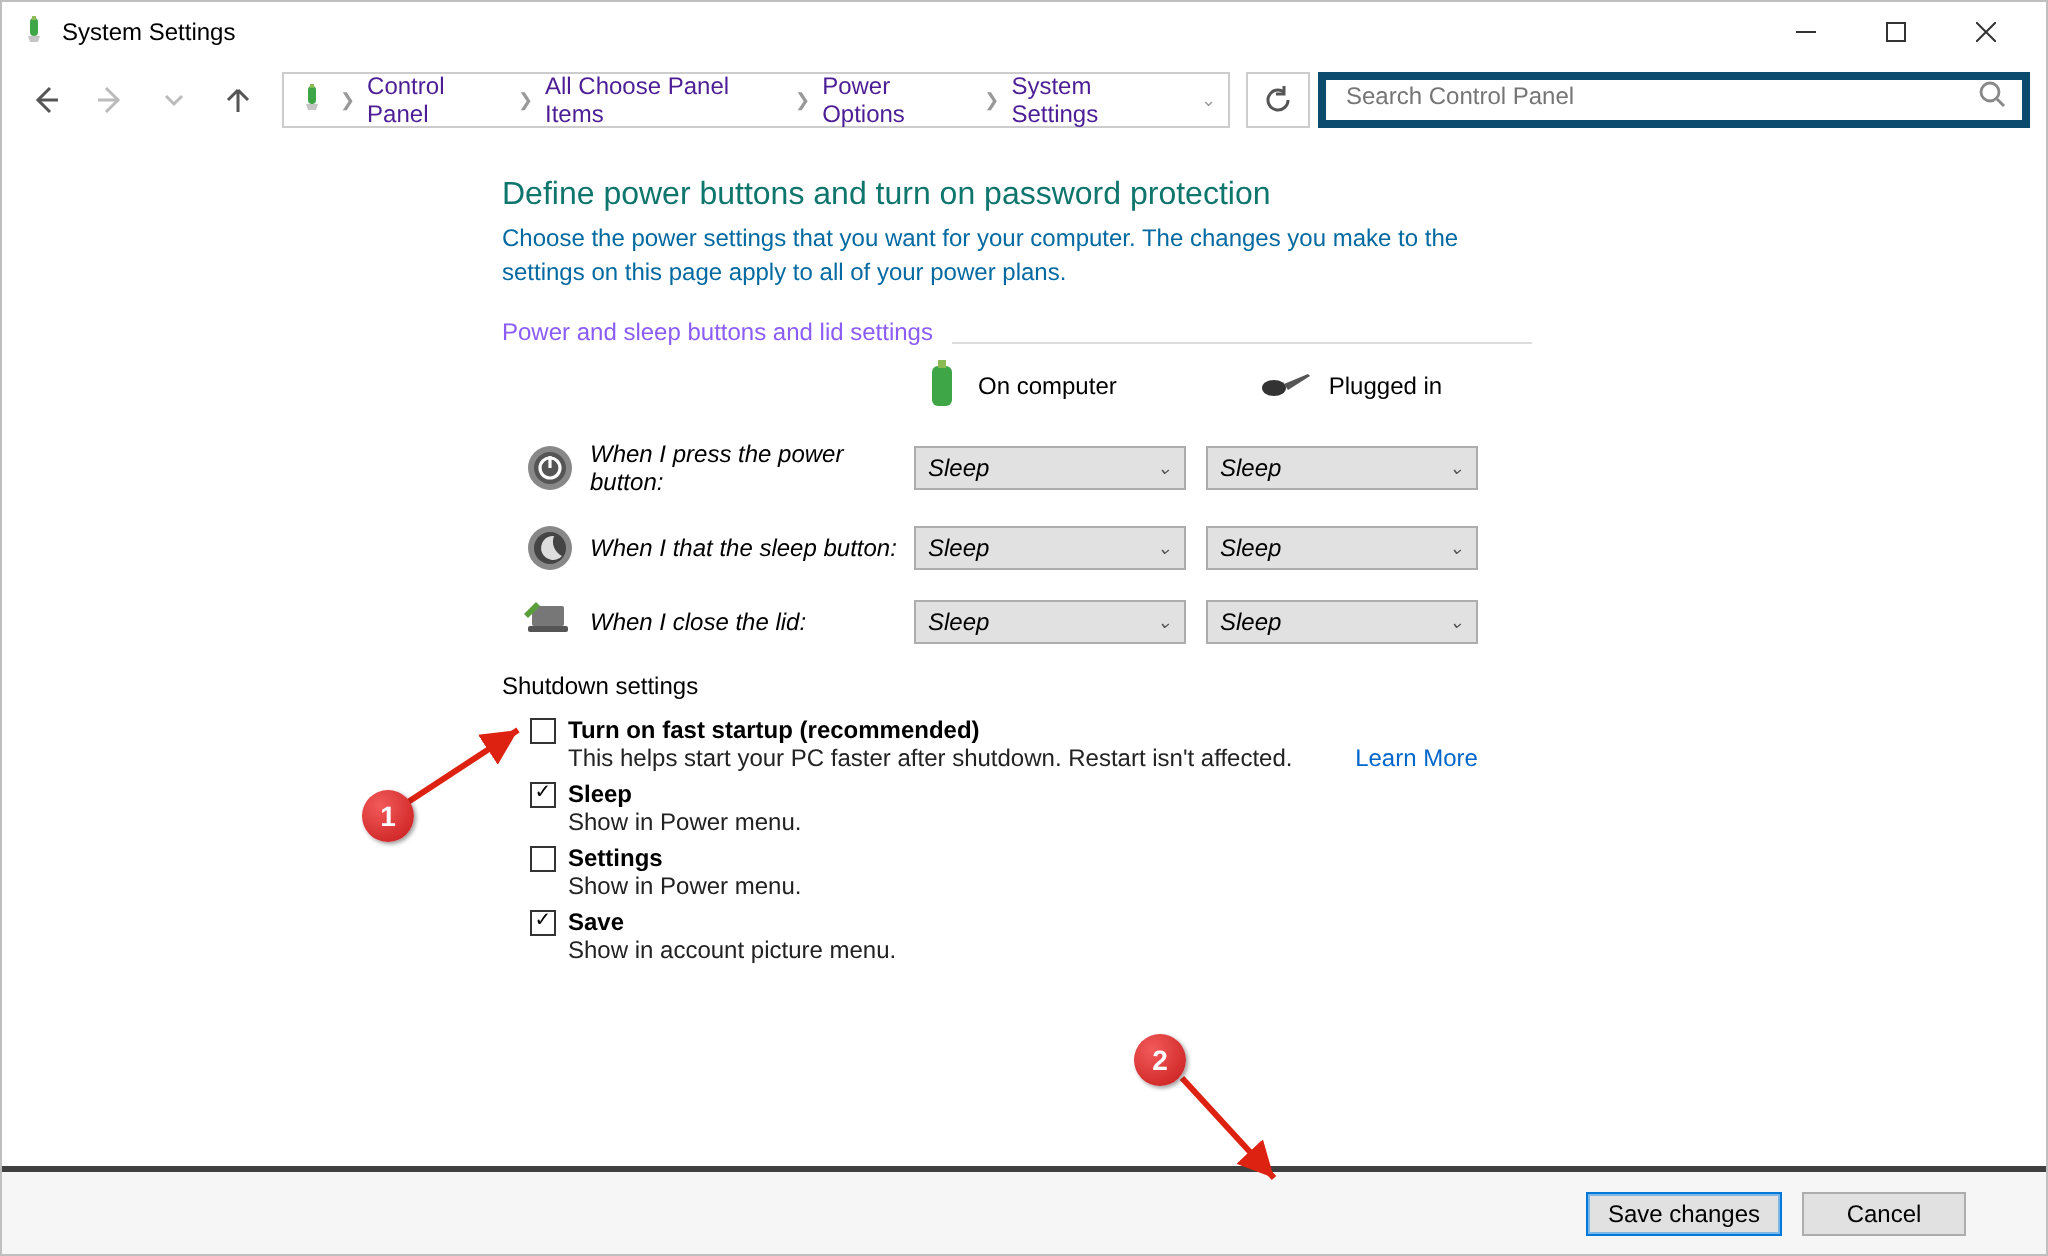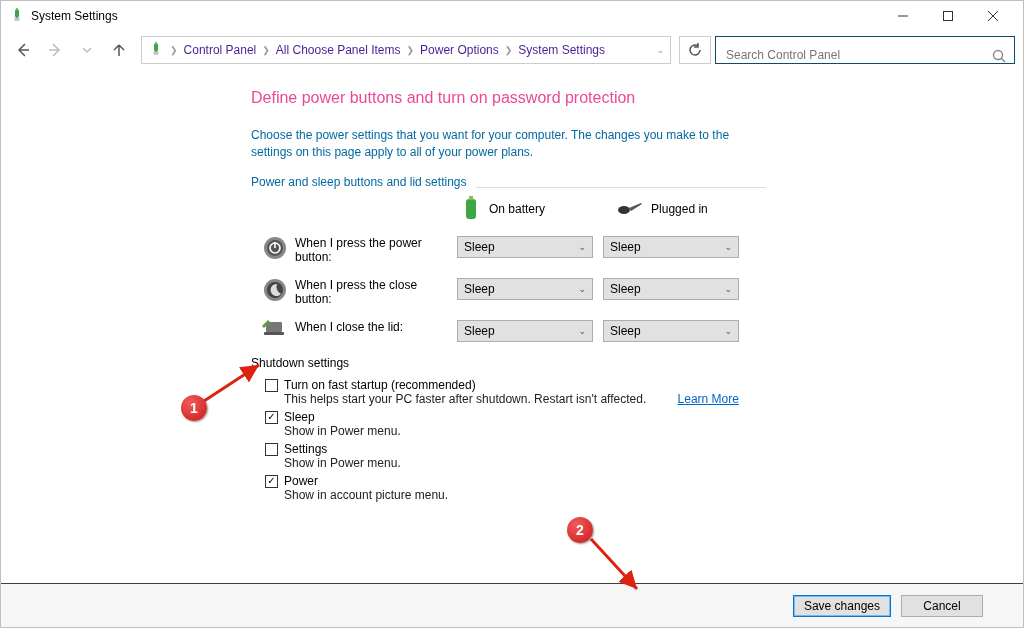--- a/index.html
+++ b/index.html
@@ -57,81 +57,82 @@
     gap: 6px;
     margin-left: 4px;
     margin-right: 4px;
   }
   .refresh-btn {
     width: 32px; height: 28px;
     border: 1px solid #ccc;
     display:flex; align-items:center; justify-content:center;
   }
   .search-box {
-    width: 300px;
+    width: 356px;
     height: 28px;
-    border: 1px solid #0c4a6e;
-    display: flex;
-    align-items: flex-end;
+    border: 4px solid #0c4a6e;
+    display: flex;
+    align-items: flex-start;
     padding: 0 8px;
   }
   .search-box input {
     border: none; outline: none;
     flex: 1;
     font-size: 12px;
     color: #555;
   }
   .crumb { color: #4c1d95; }
   .crumb-sep { color: #999; font-size: 9px; }
   .content {
     position: absolute;
     top: 70px;
     left: 0; right: 0; bottom: 0;
     padding: 18px 0 0 250px;
   }
   .heading {
-    color: #ec4899;
+    color: #0f766e;
     font-size: 16px;
-    margin-bottom: 20px;
+    margin-bottom: 4px;
   }
   .subtext {
     max-width: 520px;
     color: #0369a1;
     line-height: 1.4;
     margin-bottom: 14px;
   }
   .groupbox {
     position: relative;
     width: 520px;
     margin-top: 6px;
   }
   .groupbox-label {
-    color: #0369a1;
+    color: #8b5cf6;
     margin-bottom: 6px;
     padding-right: 4px;
   }
   .group-rule {
     border-top: 1px solid #ddd;
     margin-left: 225px;
     width: 290px;
     position: relative;
     top: -8px;
   }
   .col-headers {
     display: flex;
     margin-left: 210px;
     gap: 70px;
     align-items: center;
     margin-bottom: 14px;
   }
   .col-head { display:flex; align-items:center; gap:8px; }
   .row {
     display: flex;
-    align-items: flex-start;
+    align-items: center;
     margin-bottom: 14px;
+    font-style: italic;
   }
   .row-icon { width: 28px; display:flex; justify-content:center; margin-left:10px; margin-right:6px; }
   .row-label { width: 162px; }
   .dropdown {
     width: 136px;
     height: 22px;
     border: 1px solid #adadad;
     background: #e1e1e1;
     display: flex;
     align-items: center;
@@ -153,28 +154,28 @@
   .checkbox {
     width: 13px; height: 13px;
     border: 1px solid #333;
     margin-right: 6px;
     margin-top: 1px;
     display:flex; align-items:center; justify-content:center;
     font-size: 10px;
     line-height: 1;
   }
   .cb-body { }
-  .cb-title { font-weight: 400; }
+  .cb-title { font-weight: 700; }
   .cb-desc { color: #222; }
-  .link { color: #0066cc; text-decoration: underline; cursor: pointer; padding-left: 28px; }
+  .link { color: #0066cc; cursor: pointer; padding-left: 28px; }
   .footer {
     position: absolute;
     bottom: 0; left:0; right:0;
     height: 44px;
-    border-top: 1px solid #404040;
+    border-top: 3px solid #404040;
     display:flex; align-items:center; justify-content:flex-end;
     padding-right: 40px;
     gap: 10px;
     background: #f6f6f6;
   }
   .btn {
     min-width: 82px;
     height: 22px;
     border: 1px solid #adadad;
     background: #e1e1e1;
@@ -305,21 +306,21 @@
     <div class="group-rule"></div>
 
     <div class="col-headers">
       <div class="col-head">
         <span>
           <svg width="20" height="26">
               <rect x="5" y="3" width="10" height="20" rx="3" fill="#3fa648"></rect>
               <rect x="8" y="0" width="4" height="4" fill="#8cba54"></rect>
             </svg>
         </span>
-        <span>On battery</span>
+        <span>On computer</span>
       </div>
       <div class="col-head">
         <span>
           <svg width="28" height="16">
               <ellipse cx="9" cy="9" rx="6" ry="4" fill="#333"></ellipse>
               <path d="M14 7 L26 2 L27 3 L16 10 Z" fill="#555"></path>
             </svg>
         </span>
         <span>Plugged in</span>
       </div>
@@ -346,21 +347,21 @@
     </div>
 
     <div class="row">
       <div class="row-icon">
         <svg width="24" height="24">
             <circle cx="12" cy="12" r="11" fill="#888"></circle>
             <circle cx="12" cy="12" r="8" fill="#444"></circle>
             <path d="M14 6 a6 6 0 1 0 4 10 a8 8 0 0 1 -4 -10" fill="#ddd"></path>
           </svg>
       </div>
-      <div class="row-label">When I press the close button:</div>
+      <div class="row-label">When I that the sleep button:</div>
       <div class="dropdown">
         <span>Sleep</span>
         <span style="font-size:9px;color:#555">⌄</span>
       </div>
       <div class="dropdown">
         <span>Sleep</span>
         <span style="font-size:9px;color:#555">⌄</span>
       </div>
     </div>
 
@@ -408,21 +409,21 @@
     <div class="checkbox"></div>
     <div class="cb-body">
       <div class="cb-title">Settings</div>
       <div class="cb-desc">Show in Power menu.</div>
     </div>
   </div>
 
   <div class="checkbox-row">
     <div class="checkbox">✓</div>
     <div class="cb-body">
-      <div class="cb-title">Power</div>
+      <div class="cb-title">Save</div>
       <div class="cb-desc">Show in account picture menu.</div>
     </div>
   </div>
 </div>
 
 <div class="footer">
   <div class="btn highlighted">
     <span>Save changes</span>
   </div>
   <div class="btn">

